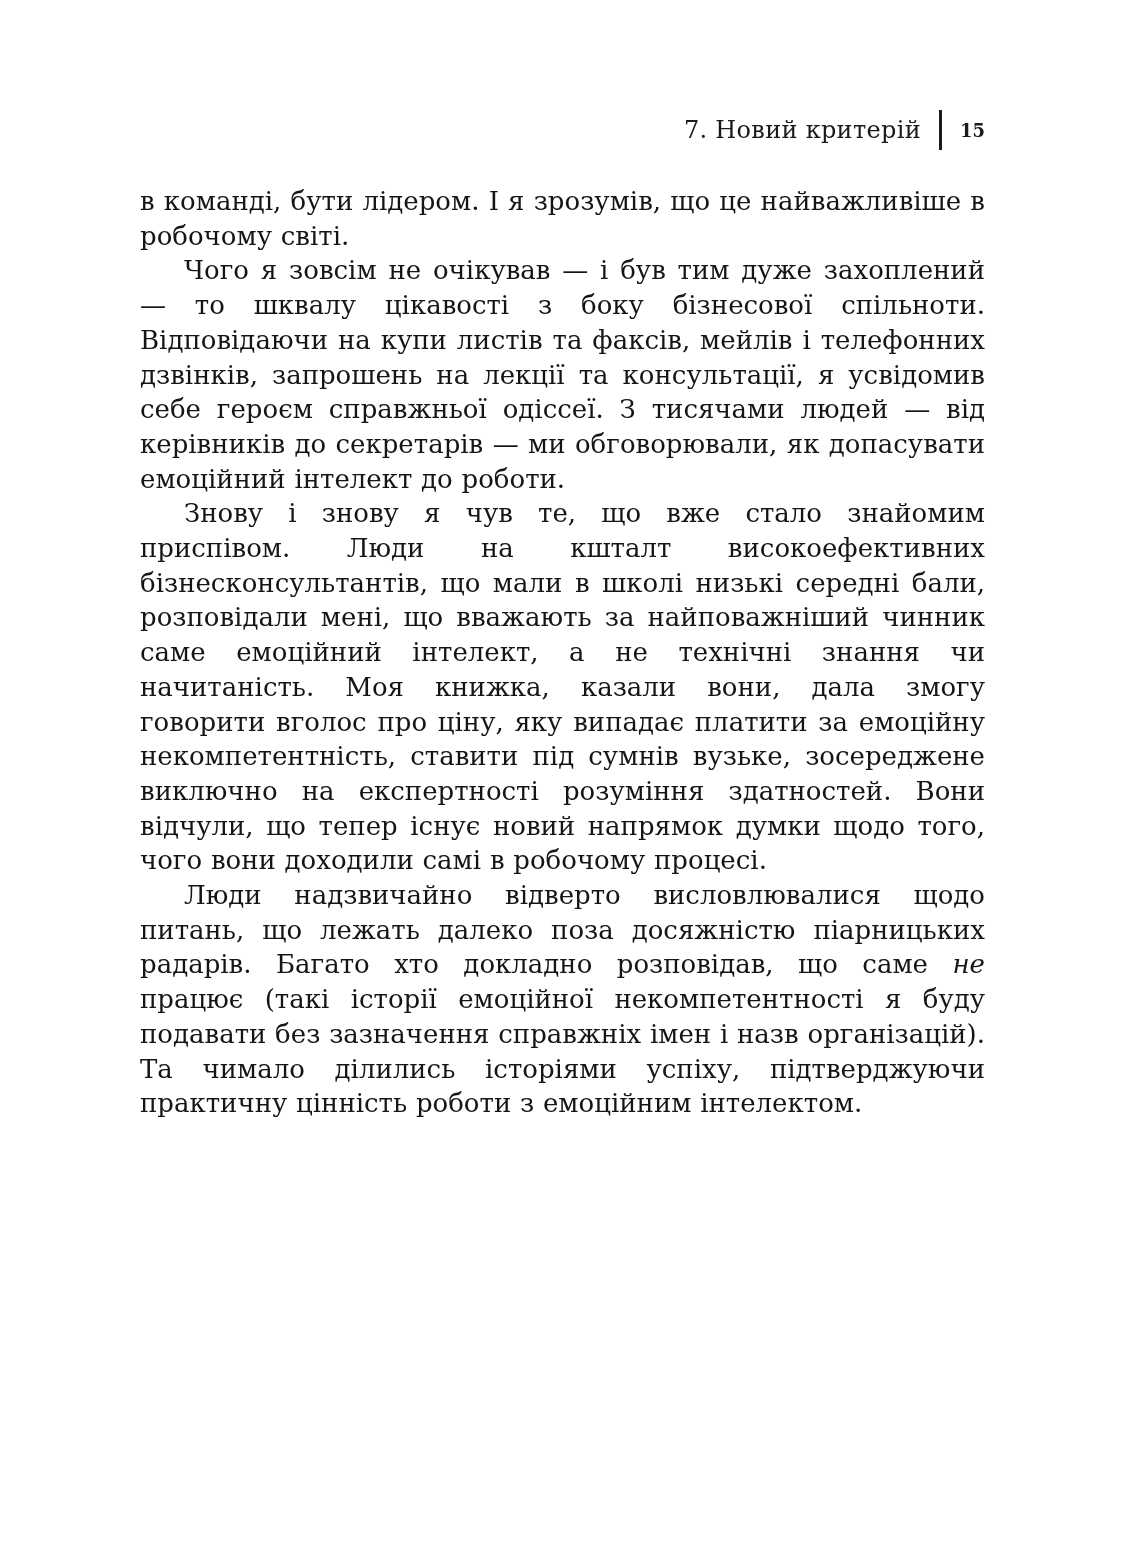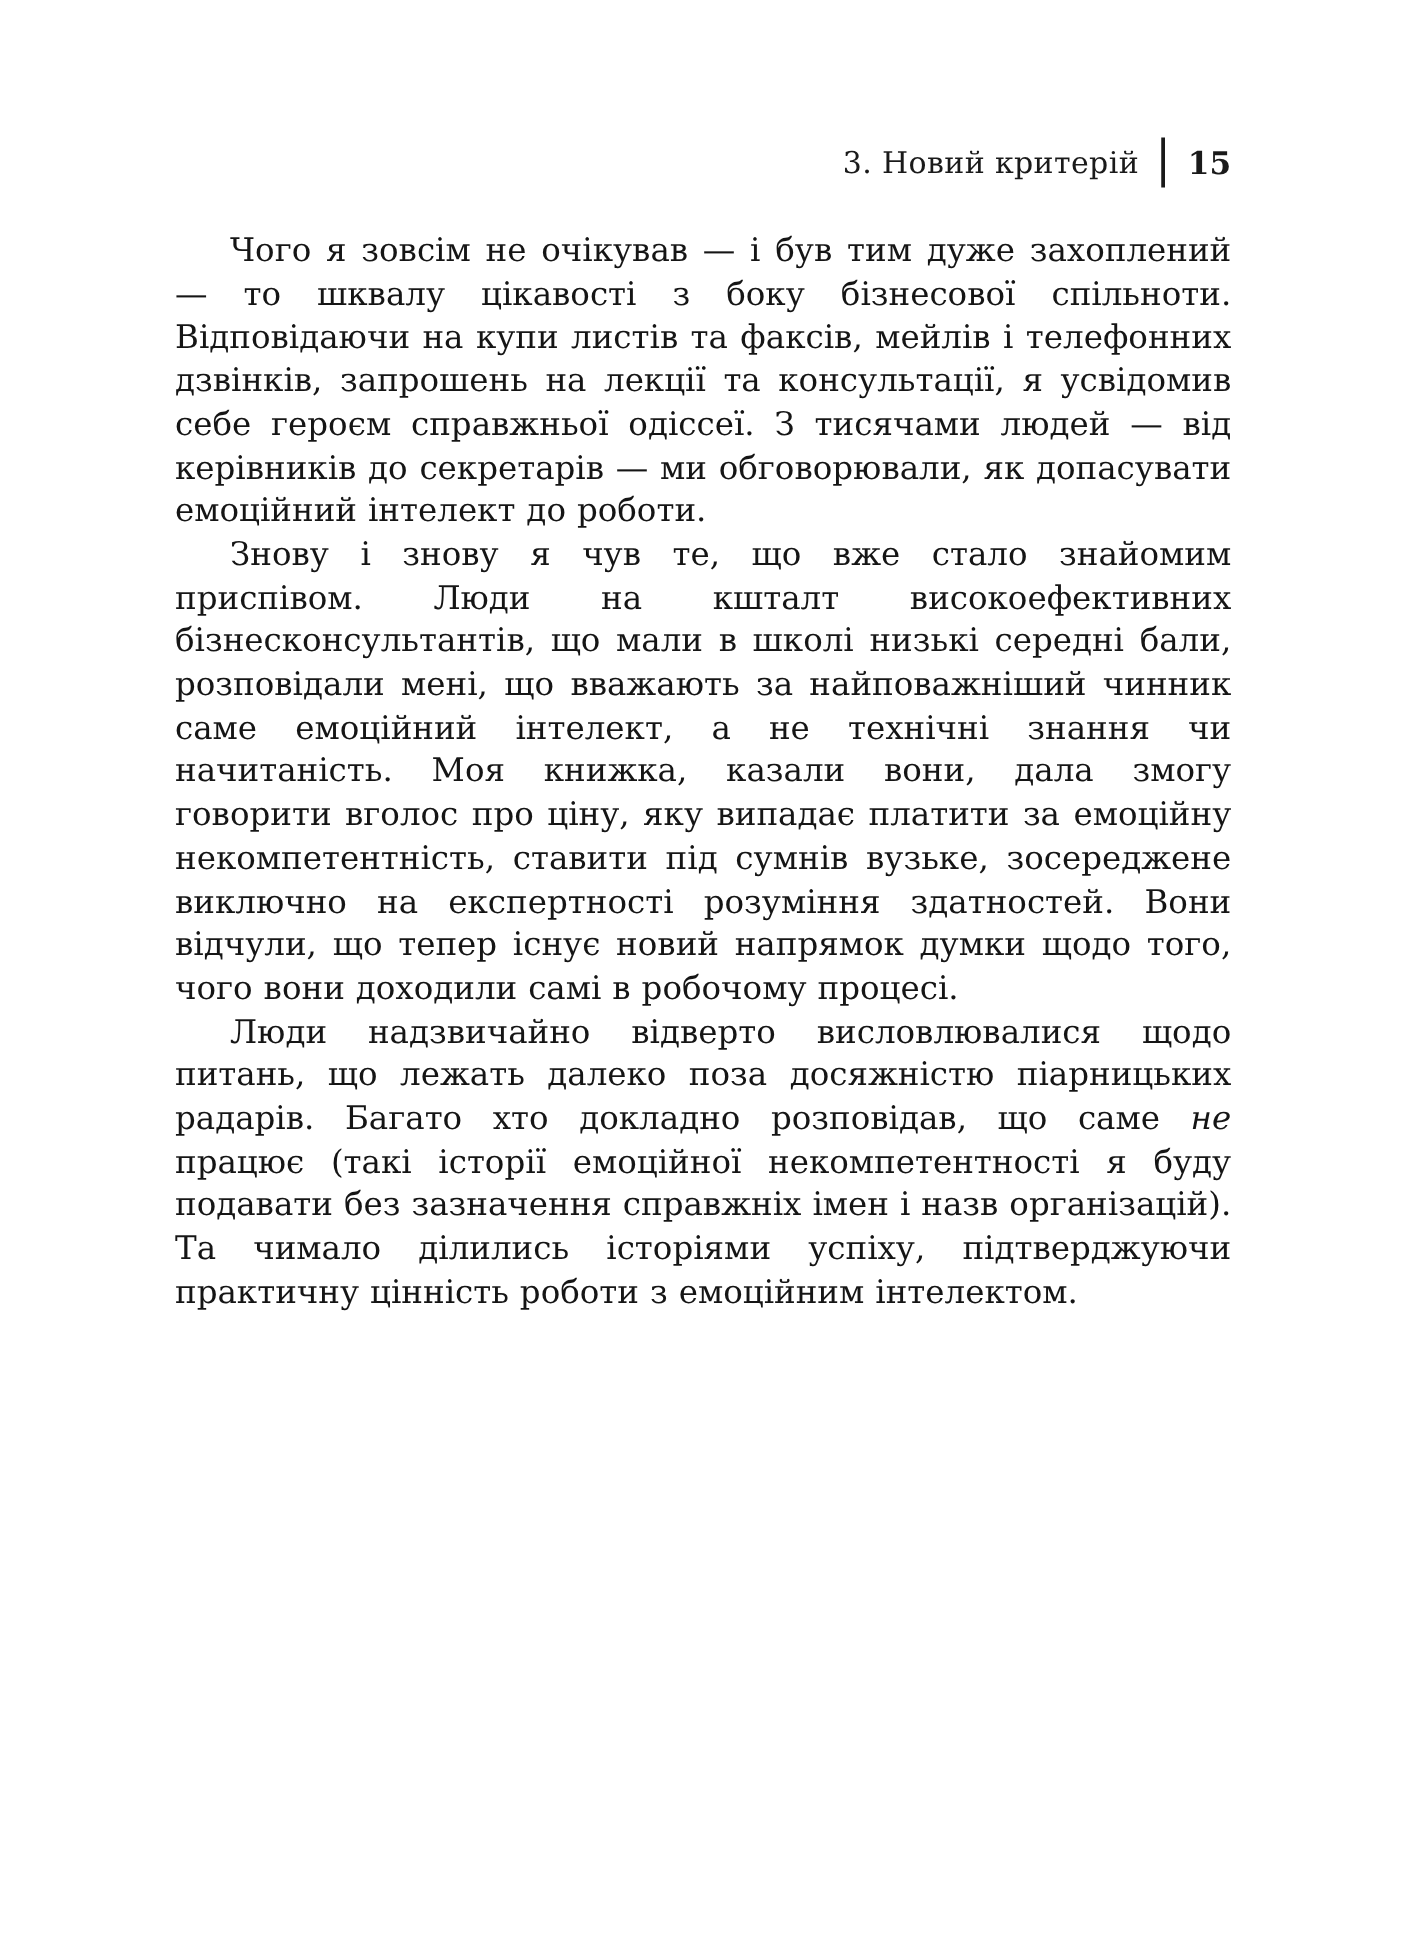--- a/index.html
+++ b/index.html
@@ -31,21 +31,21 @@
     letter-spacing: 0.3px;
   }
   .rule {
     display: inline-block;
     width: 3px;
     height: 40px;
     background: #1a1a1a;
   }
   .pagenum {
     font-weight: bold;
-    font-size: 25px;
+    font-size: 18px;
   }
   .body-text {
     font-size: 26px;
     line-height: 1.335;
     text-align: justify;
     hyphens: auto;
     -webkit-hyphens: auto;
     word-spacing: 0.5px;
   }
   p.para {
@@ -59,22 +59,23 @@
     line-height: 0;
   }
   .body-text em {
   }
 </style>
 </head>
 <body>
 
 <div class="page">
   <div class="header">
-    <span class="chapter">3. Новий критерій</span>
+    <span class="chapter">7. Новий критерій</span>
     <span class="rule"></span>
     <span class="pagenum">15</span>
   </div>
   <div class="body-text">
+      <p class="para"><span>в команді, бути лідером. І я зрозумів, що це найважливіше в робочому світі.</span></p>
       <p class="para indent"><span>Чого я зовсім не очікував — і був тим дуже захоплений — то шквалу цікавості з боку бізнесової спільноти. Відповідаючи на купи листів та факсів, мейлів і телефонних дзвінків, запрошень на лекції та консультації, я усвідомив себе героєм справжньої одіссеї. З тисячами людей — від керівників до секретарів — ми обговорювали, як допасувати емоційний інтелект до роботи.</span></p>
       <p class="para indent"><span>Знову і знову я чув те, що вже стало знайомим приспівом. Люди на кшталт високоефективних бізнесконсультантів, що мали в школі низькі середні бали, розповідали мені, що вважають за найповажніший чинник саме емоційний інтелект, а не технічні знання чи начитаність. Моя книжка, казали вони, дала змогу говорити вголос про ціну, яку випадає платити за емоційну некомпетентність, ставити під сумнів вузьке, зосереджене виключно на експертності розуміння здатностей. Вони відчули, що тепер існує новий напрямок думки щодо того, чого вони доходили самі в робочому процесі.</span></p>
       <p class="para indent"><span>Люди надзвичайно відверто висловлювалися щодо питань, що лежать далеко поза досяжністю піарницьких радарів. Багато хто докладно розповідав, що саме </span><em>не</em><span> працює (такі історії емоційної некомпетентності я буду подавати без зазначення справжніх імен і назв організацій). Та чимало ділились історіями успіху, підтверджуючи практичну цінність роботи з емоційним інтелектом.</span></p>
     </div>
 </div>
 
 </body></html>

